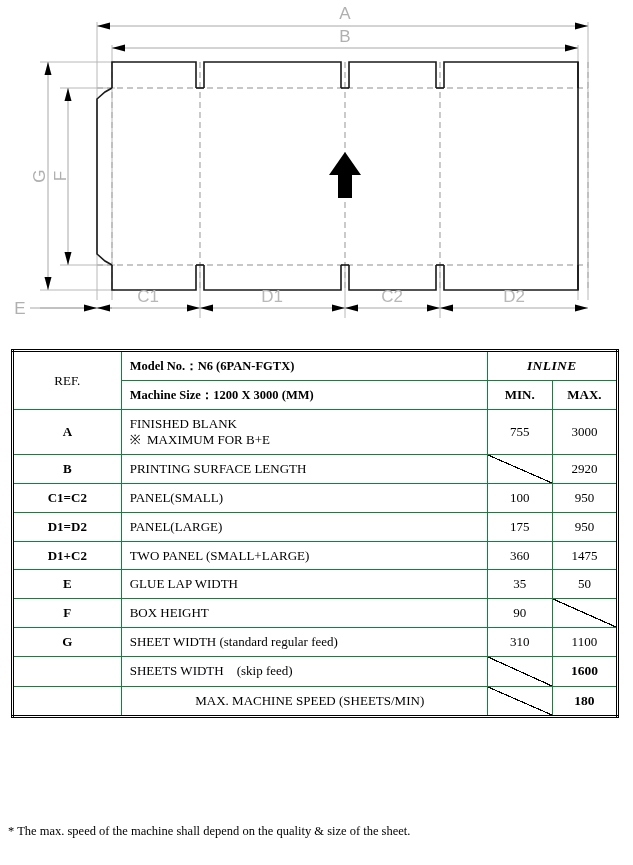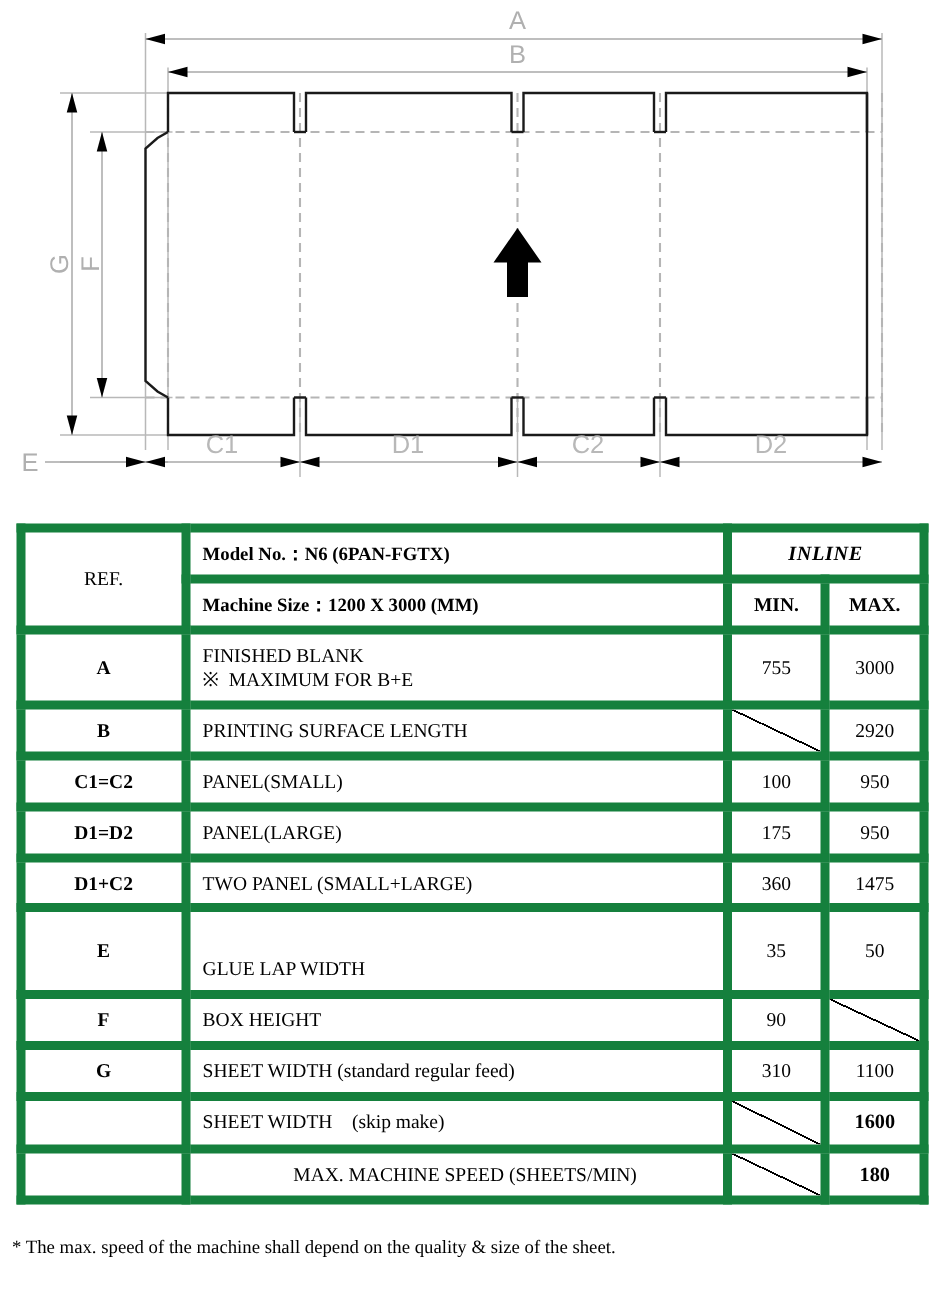--- a/index.html
+++ b/index.html
@@ -33,21 +33,21 @@
     top: 349px;
     width: 608px;
   }
   table.spec {
     border-collapse: collapse;
     width: 608px;
     table-layout: fixed;
     border: 3px double #000;
   }
   table.spec td {
-    border: 6px solid #15803d;
+    border: 1px solid #15803d;
     padding: 0;
     vertical-align: middle;
     font-size: 12.5px;
     line-height: 1.22;
     position: relative;
   }
   .c-ref   { width: 88px;  text-align: center; }
   .c-desc  { width: 302px; text-align: left; padding-left: 8px; }
   .c-min   { width: 106px; text-align: center; margin-left: 28px; }
   .c-max   { width: 106px; text-align: center; }
@@ -321,21 +321,21 @@
           <td class="c-max">
             <div class="val cellpad">1475</div>
           </td>
         </tr>
         <tr>
           <td class="c-ref">
             <div class="ref-code cellpad">E</div>
           </td>
           <td class="c-desc">
             <div class="cellpad-l">
-              <div class="desc-txt" style="white-space: pre; margin-top: 24px;">GLUE LAP WIDTH</div>
+              <div class="desc-txt" style="white-space: pre;">GLUE LAP WIDTH</div>
             </div>
           </td>
           <td class="c-min">
             <div class="val cellpad">35</div>
           </td>
           <td class="c-max">
             <div class="val cellpad">50</div>
           </td>
         </tr>
         <tr>
@@ -369,21 +369,21 @@
           <td class="c-max">
             <div class="val cellpad">1100</div>
           </td>
         </tr>
         <tr>
           <td class="c-ref">
             <div class="ref-code cellpad"></div>
           </td>
           <td class="c-desc">
             <div class="cellpad-l">
-              <div class="desc-txt" style="white-space: pre;">SHEET WIDTH    (skip make)</div>
+              <div class="desc-txt" style="white-space: pre;">SHEETS WIDTH    (skip feed)</div>
             </div>
           </td>
           <td class="c-min diag">
             <div class="val cellpad">&nbsp;</div>
           </td>
           <td class="c-max">
             <div class="val-bold cellpad">1600</div>
           </td>
         </tr>
         <tr>

